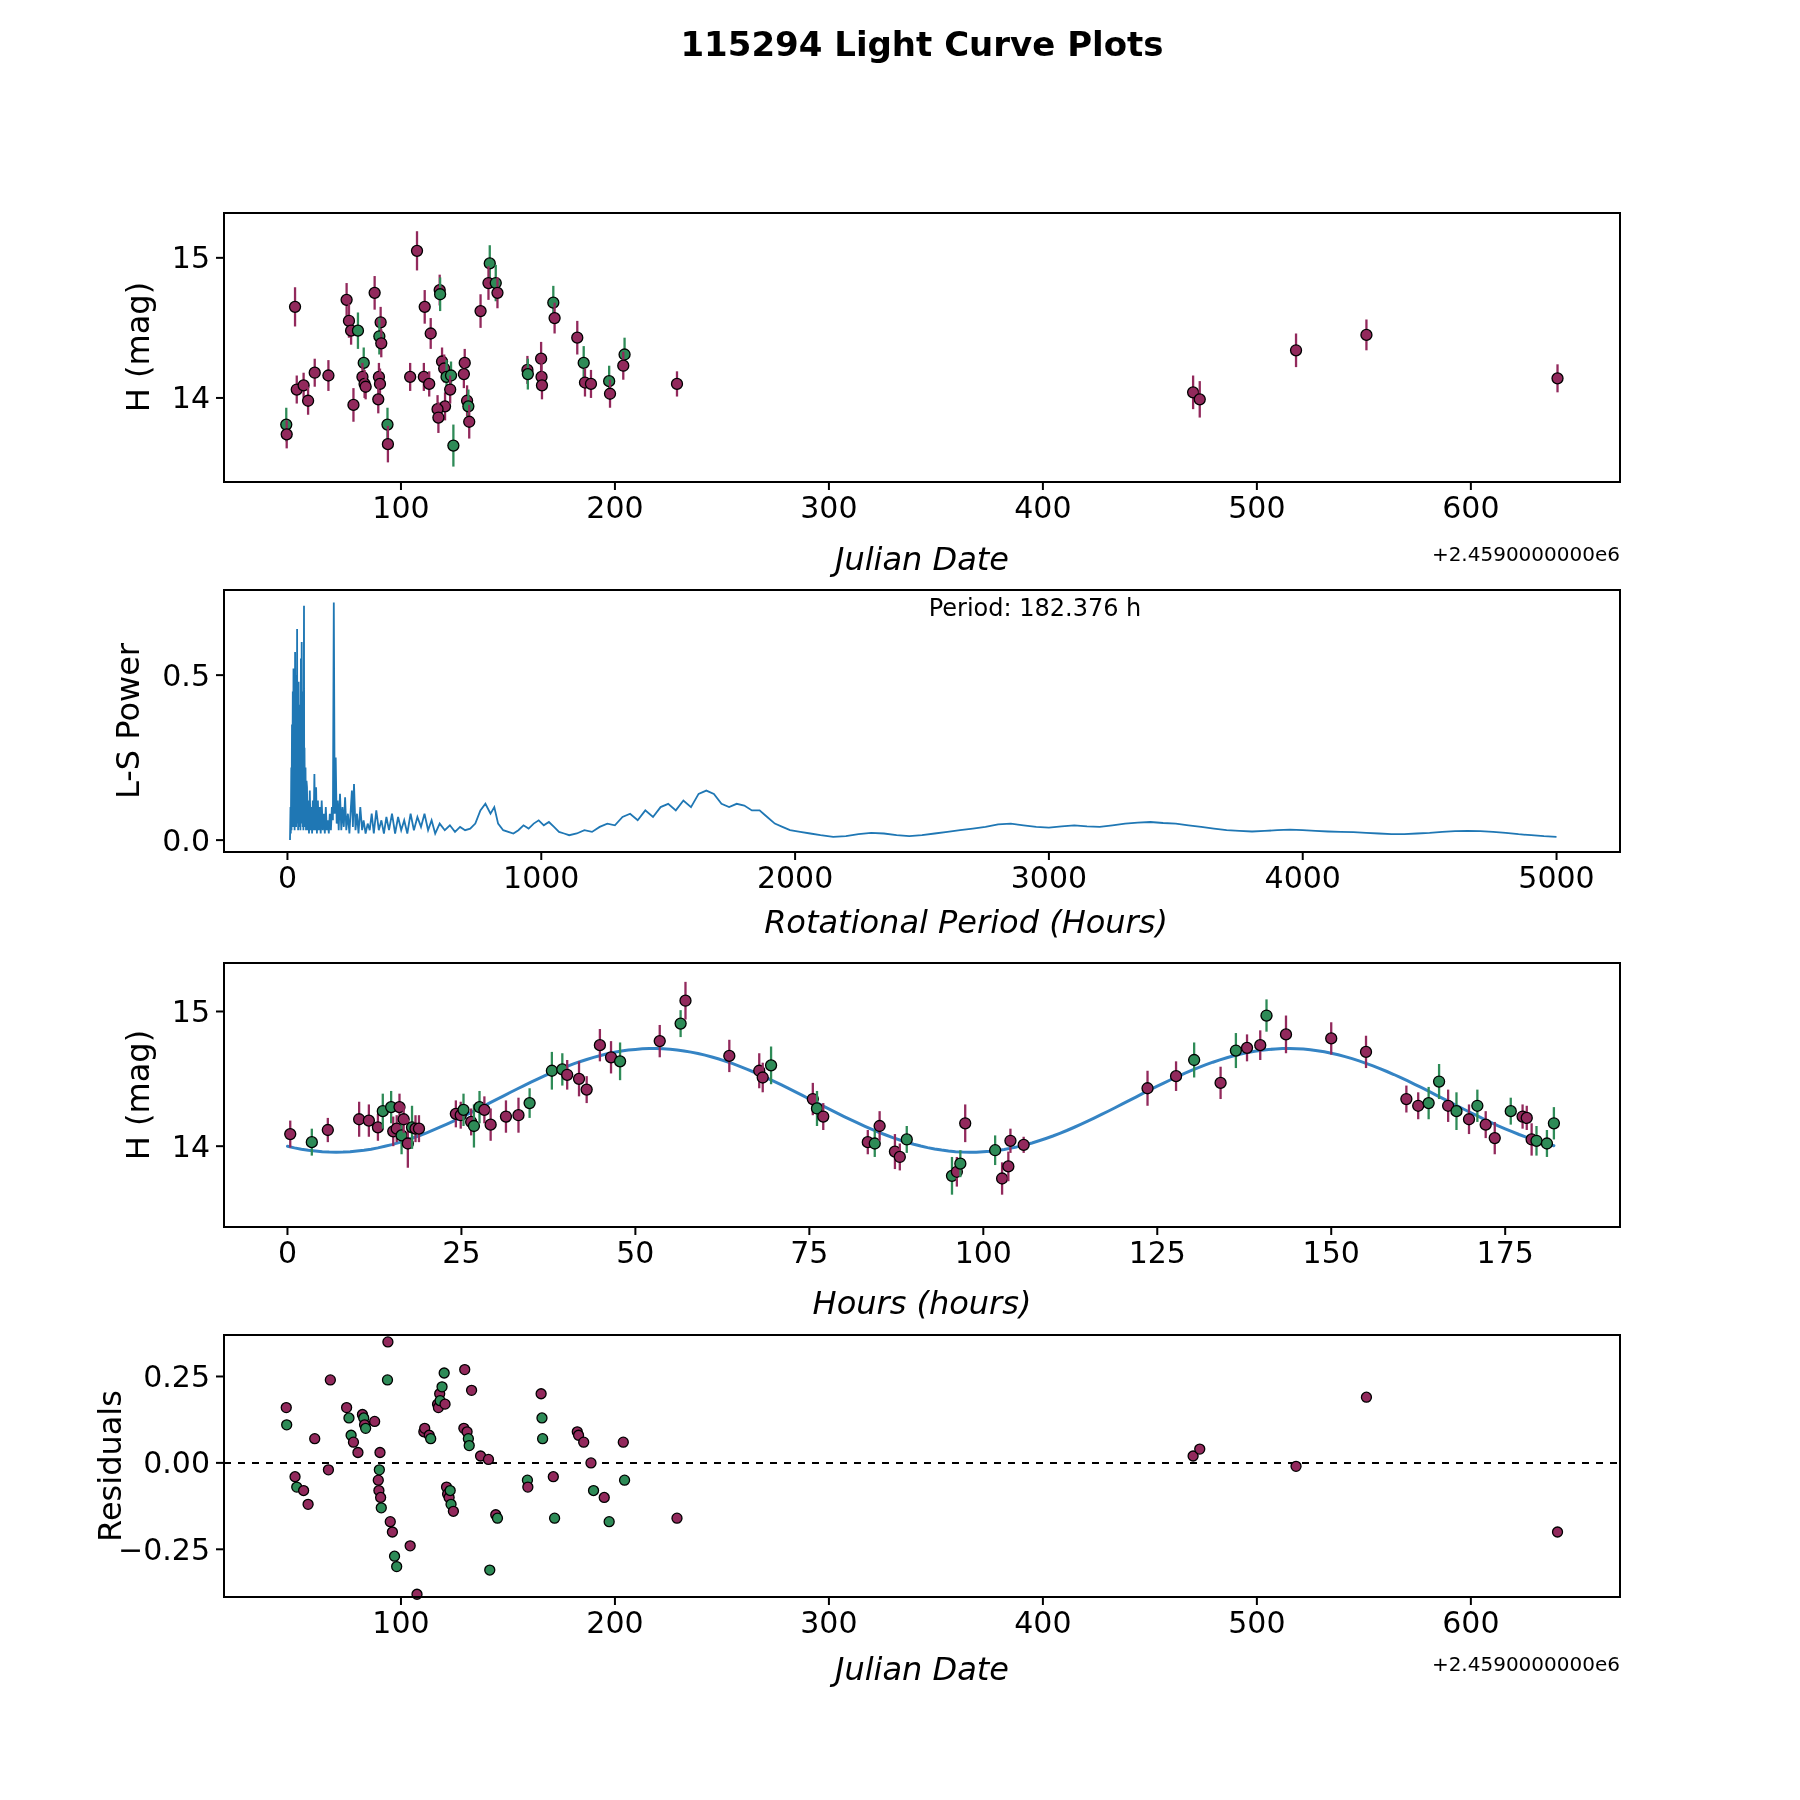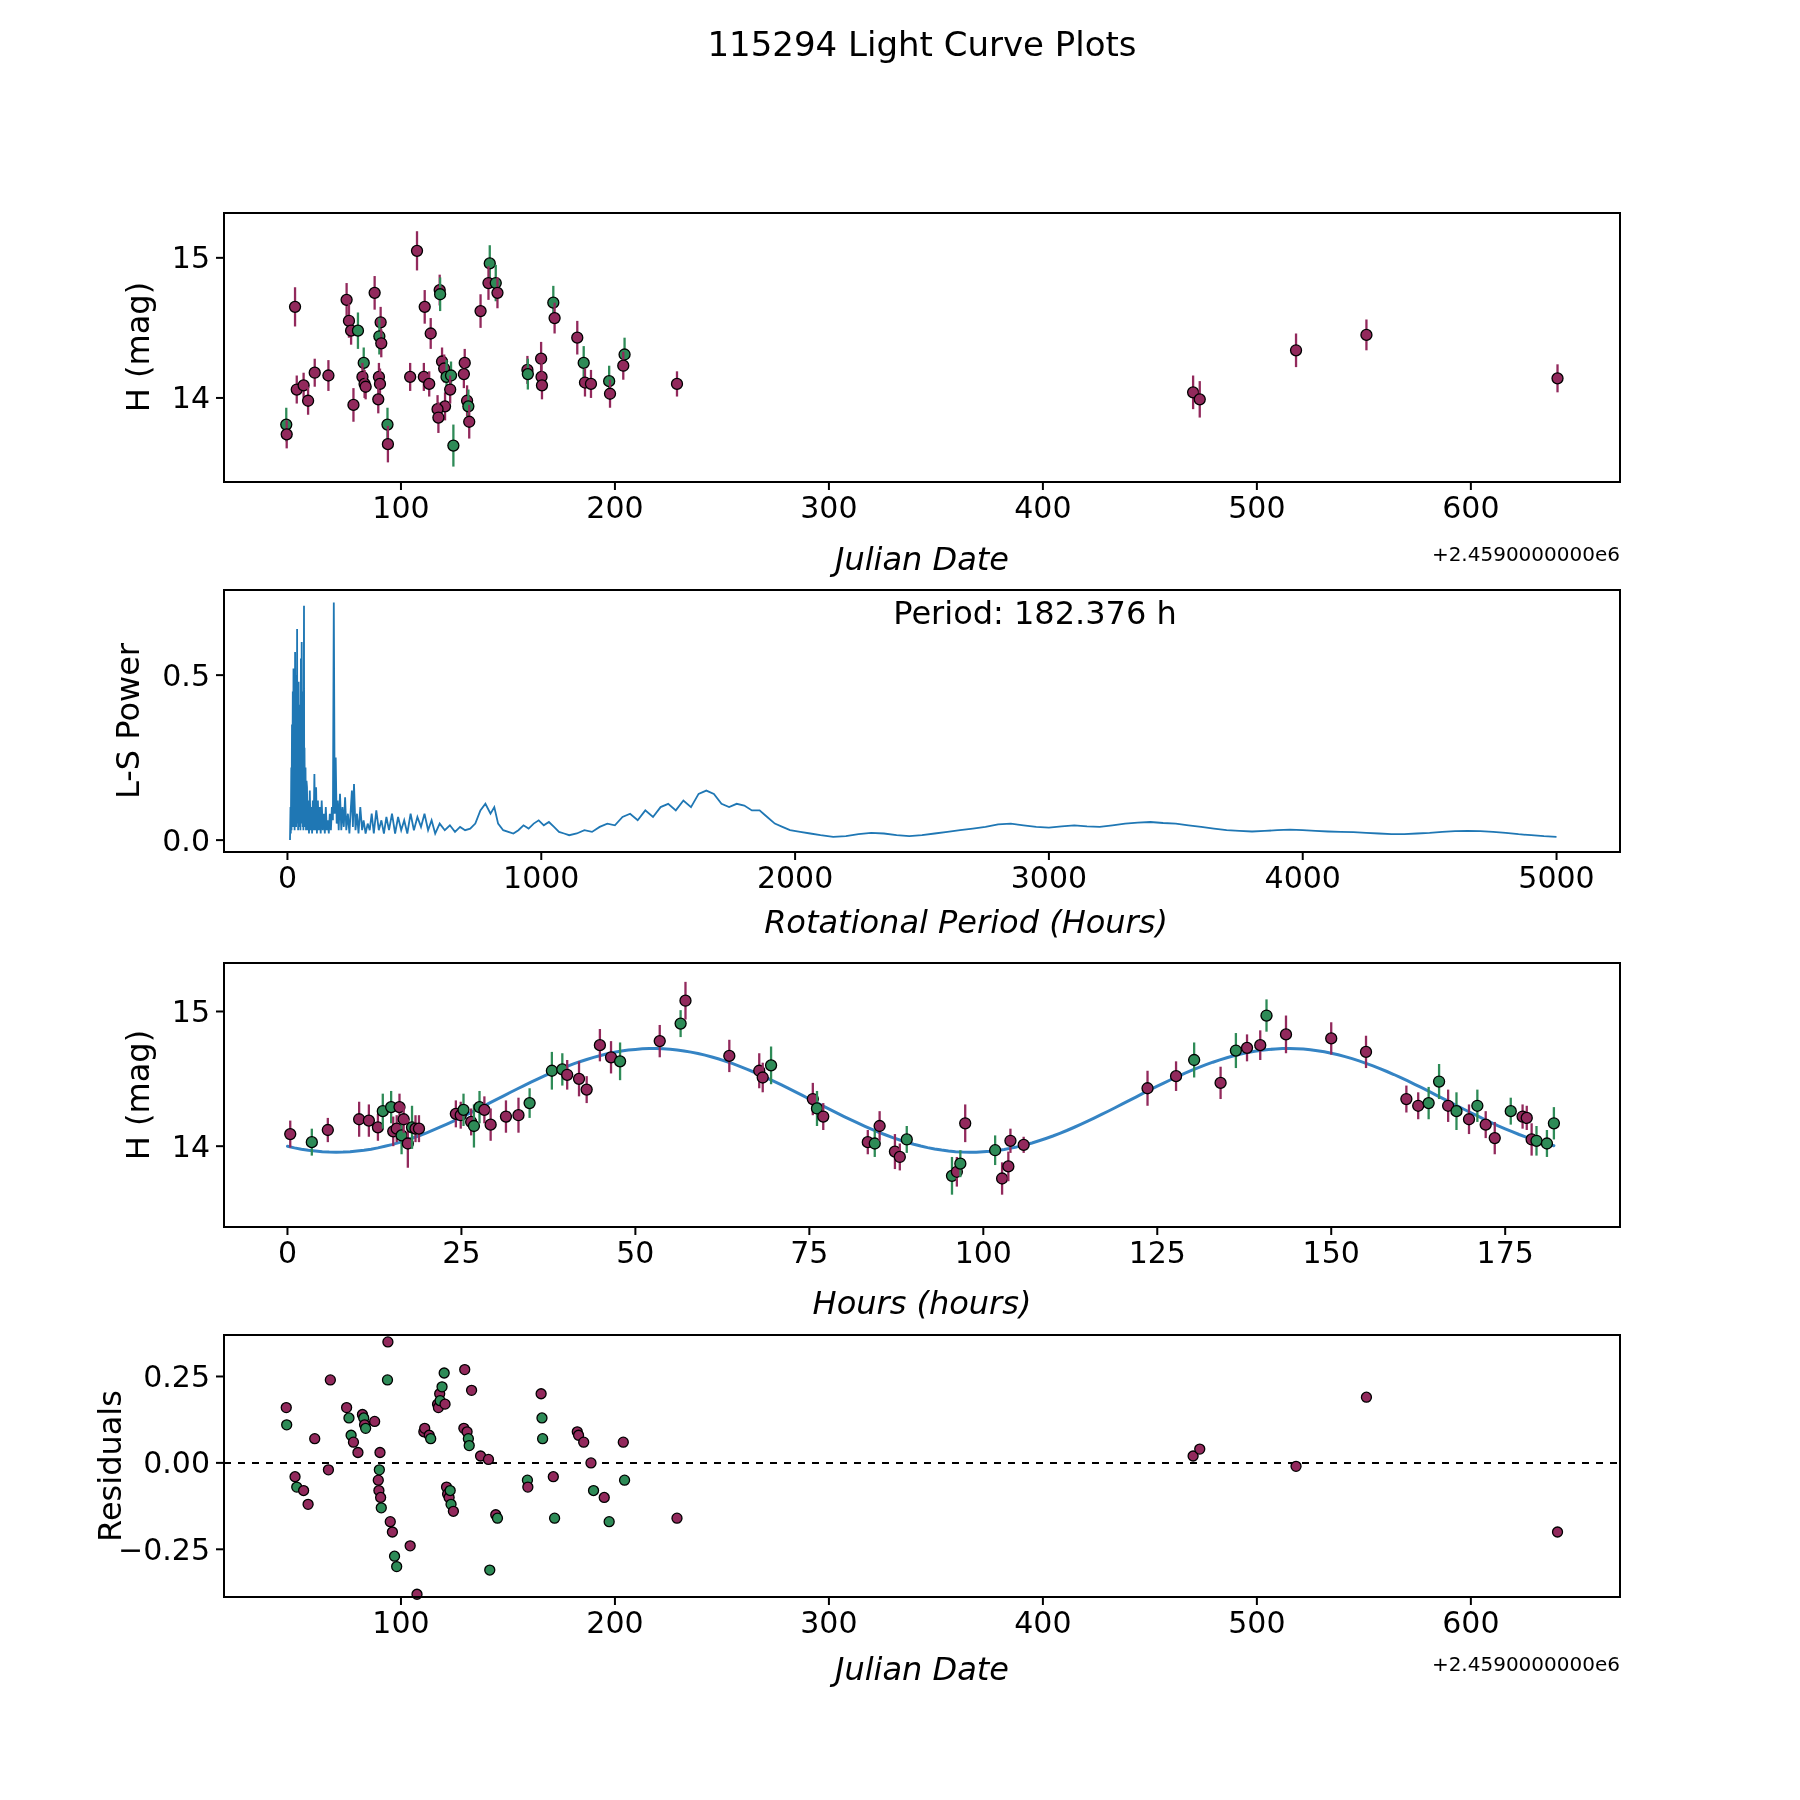--- a/index.html
+++ b/index.html
@@ -1,23 +1,23 @@
 <!DOCTYPE html>
 <html><head>
 <meta charset="utf-8">
 <style>
   html,body{margin:0;padding:0;background:#ffffff;}
   body{width:1800px;height:1800px;position:relative;font-family:"DejaVu Sans",sans-serif;color:#000;}
   .fig{position:absolute;inset:0;width:1800px;height:1800px;}
   svg{position:absolute;left:0;top:0;}
-  .fig-title{position:absolute;left:922px;top:24px;transform:translateX(-50%);font-size:34px;white-space:nowrap;}
+  .fig-title{position:absolute;left:922px;top:24px;transform:translateX(-50%);font-size:34px;white-space:nowrap;font-weight:bold;}
   .xlabel{position:absolute;transform:translateX(-50%);font-size:32px;white-space:nowrap;font-style:italic;}
   .ylabel{position:absolute;transform:translate(-50%,-50%) rotate(-90deg);font-size:32px;white-space:nowrap;}
   .offset-label{position:absolute;right:180px;font-size:20px;white-space:nowrap;}
-  .annotation{position:absolute;transform:translateX(-50%);font-size:32px;white-space:nowrap;}
+  .annotation{position:absolute;transform:translateX(-50%);font-size:24px;white-space:nowrap;}
 </style>
 </head>
 <body>
 
 <div class="fig">
   <svg id="plots" width="1800" height="1800">
       <g>
         <line x1="286.26793378295525" x2="286.26793378295525" y1="441.3697916666665" y2="407.74479166666674" stroke="#2e8b57" stroke-width="2.3"></line>
         <circle cx="286.26793378295525" cy="424.55729166666663" r="5.5" fill="#2e8b57" stroke="#000" stroke-width="1.3"></circle>
         <line x1="286.6958920907419" x2="286.6958920907419" y1="448.37499999999994" y2="420.35416666666674" stroke="#92295c" stroke-width="2.3"></line>

